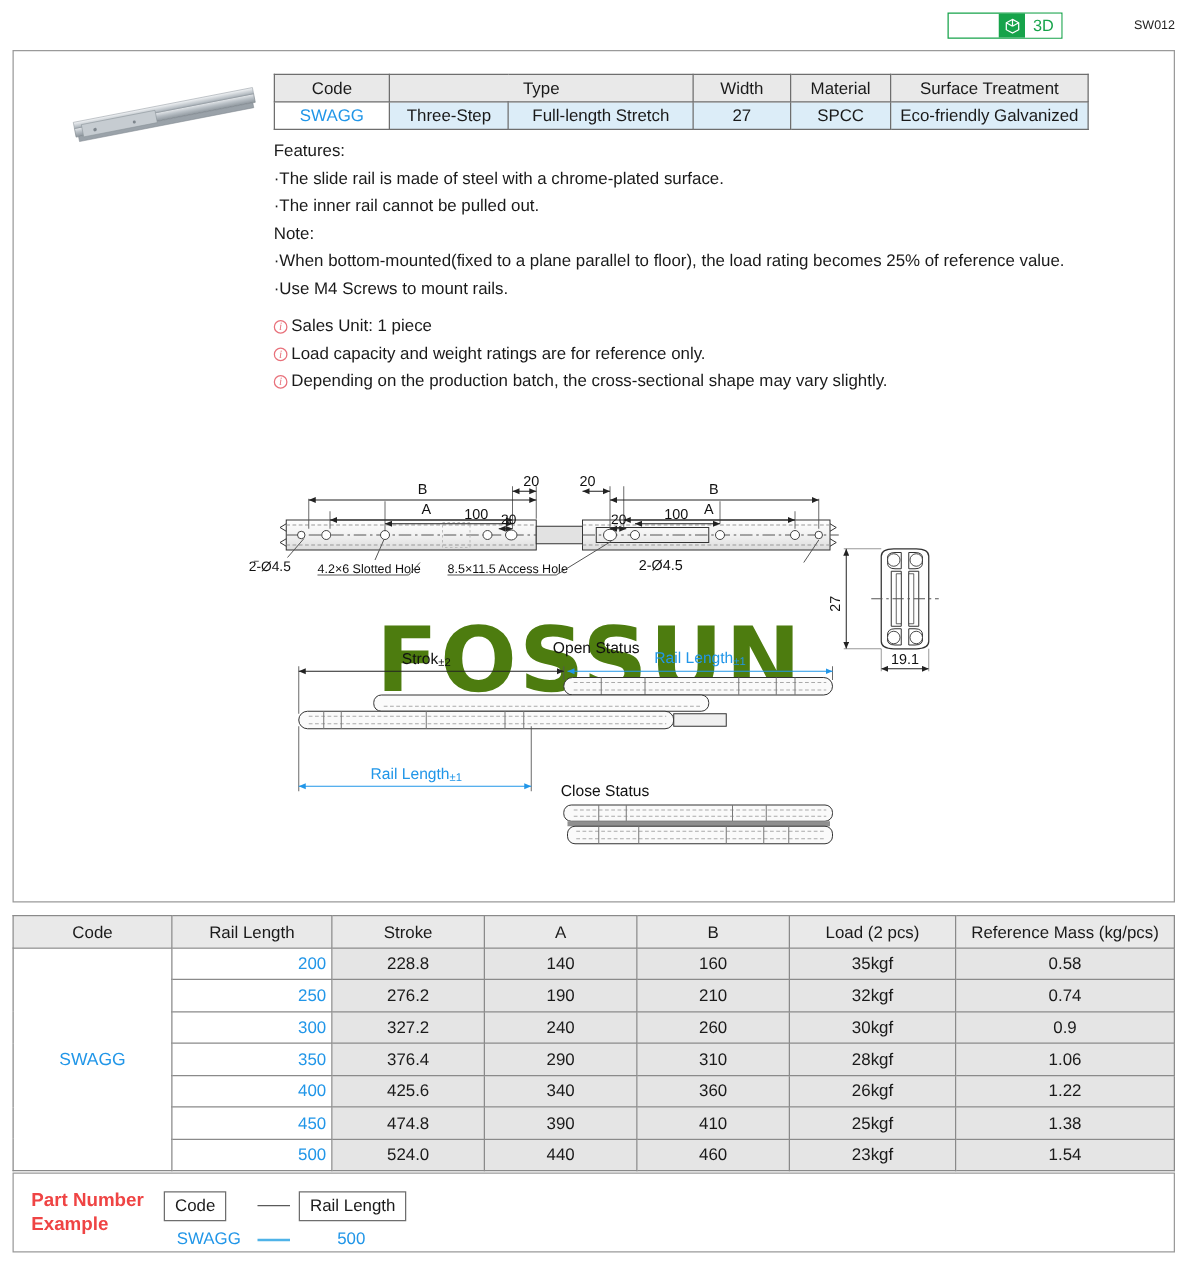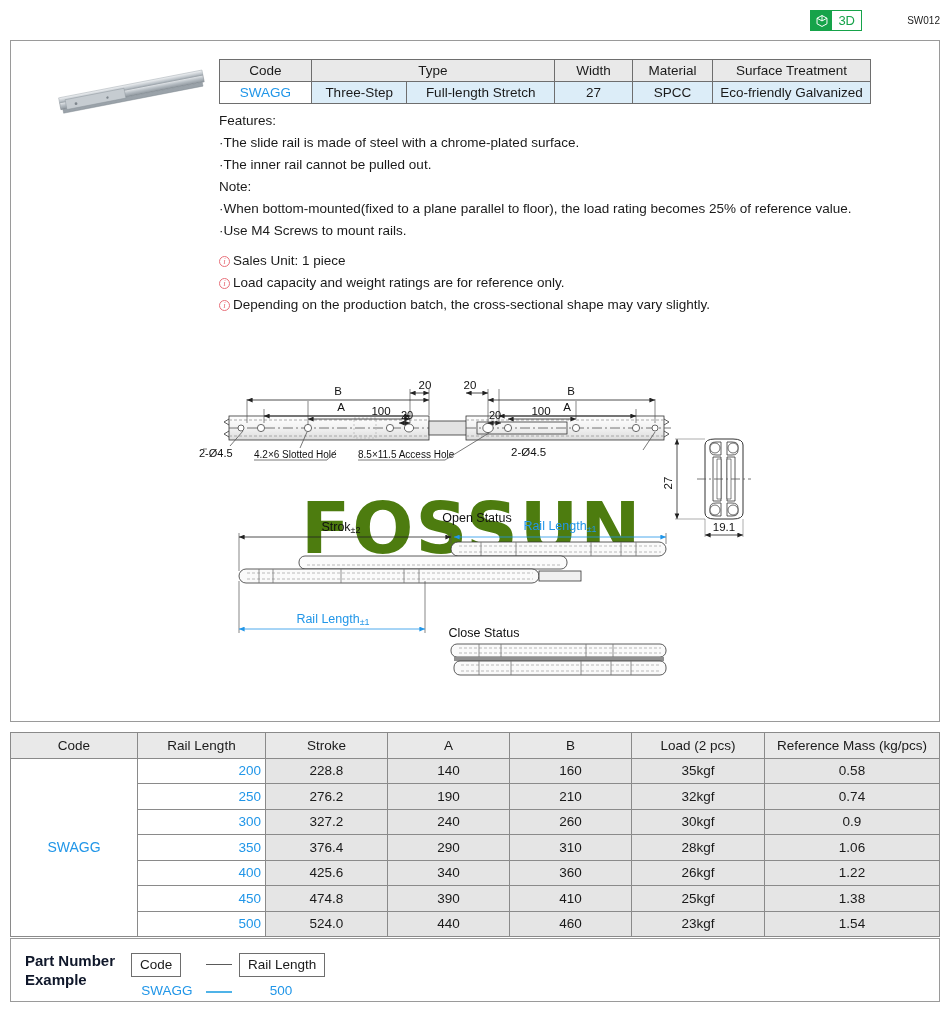--- a/index.html
+++ b/index.html
@@ -11,23 +11,23 @@
     color:#1a1a1a;
     position:relative;
     overflow:hidden;
   }
 
   
   .topbar{
     position:absolute; left:0; top:0; width:950px; height:40px;
   }
   .badge3d{
-    position:absolute; right:88px; top:10px;
+    position:absolute; right:100px; top:10px;
     display:flex; align-items:flex-start;
-    border:1px solid #16a34a; height:21px;
+    border:1px solid #16a34a; height:21px;padding-left:40px;
   }
   .badge3d .cube{
     width:21px;height:19px;background:#16a34a;
     display:flex;align-items:center;justify-content:center;
   }
   .badge3d .cube svg{display:block;}
   .badge3d .lbl{
     color:#16a34a;font-size:13px;padding:0 6px;line-height:19px;
     background:#fff;
   }
@@ -109,21 +109,21 @@
   table.data td.rail{ background:#ffffff; color:#2196e8;text-align:right; }
   table.data td.codecol{ background:#ffffff; color:#2196e8; font-size:14px;}
 
   
   .pnbox{
     position:absolute; left:10px; top:938px; width:930px; height:64px;
     border:1px solid #9a9a9a; background:#fff;
   }
   .pnlabel{
     position:absolute; left:14px; top:12px;
-    font-size:15px; font-weight:bold; line-height:19px; color:#0f172a;
+    font-size:15px; font-weight:bold; line-height:19px; color:#ef4444;
   }
   .pncell{
     position:absolute; border:1px solid #6e6e6e; background:#fff;
     font-size:13.5px; text-align:center; line-height:22px; height:24px;
     white-space:nowrap; padding:0 8px;
   }
   .pncode{ left:120px; top:14px; }
   .pnrail{ left:228px; top:14px; }
   .pndash{
     position:absolute; left:195px; top:25px; width:26px; height:1px;

